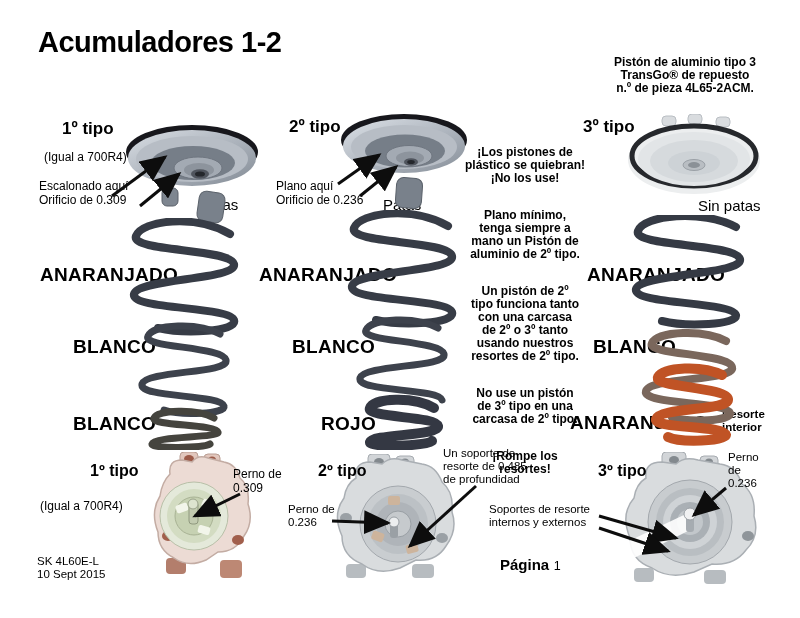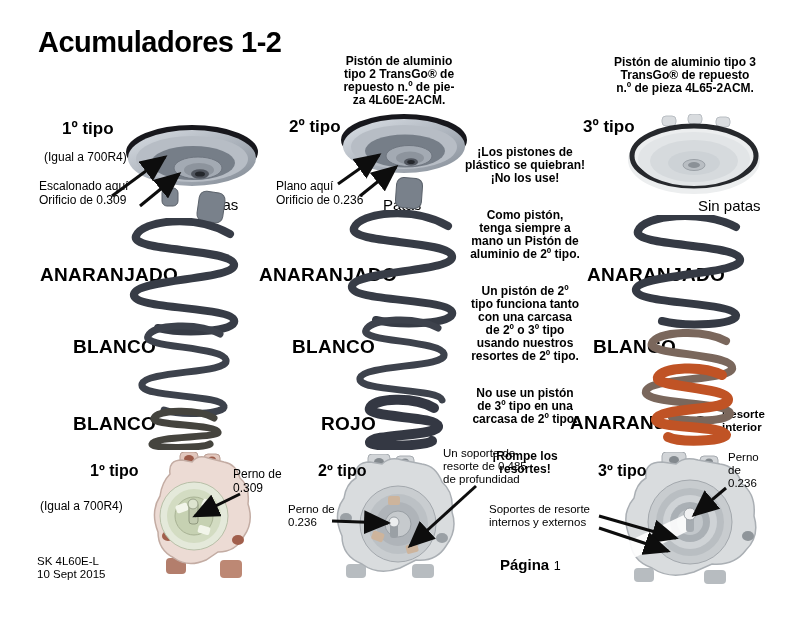--- a/index.html
+++ b/index.html
@@ -53,26 +53,20 @@
     <ellipse cx="70" cy="30" rx="66" ry="27" fill="#17171c"></ellipse>
     <ellipse cx="70" cy="36" rx="64" ry="28" fill="url(#g1)"></ellipse>
     <ellipse cx="70" cy="37" rx="56" ry="23" fill="#b7bdc5"></ellipse>
     <ellipse cx="71" cy="41" rx="42" ry="17" fill="#767e88"></ellipse>
     <ellipse cx="76" cy="46" rx="24" ry="11" fill="#a3aab3" stroke="#6f7680"></ellipse>
     <ellipse cx="77" cy="48" rx="15" ry="7" fill="#8d949d"></ellipse>
     <ellipse cx="78" cy="52" rx="9" ry="4.8" fill="#50555e"></ellipse>
     <ellipse cx="78" cy="52" rx="5" ry="2.6" fill="#24272c"></ellipse>
   </svg>
 
-  <div class="abs ctr hdr" style="left:338px;top:55px;width:122px;">
-    <div>Pistón de aluminio</div>
-    <div>tipo 2 TransGo® de</div>
-    <div>repuesto n.º de pie-</div>
-    <div>za 4L60E-2ACM.</div>
-  </div>
   <div class="abs typelbl" style="left:289px;top:117px;">2º tipo</div>
   <div class="abs callout" style="left:276px;top:180px;">
     <div>Plano aquí</div>
     <div>Orificio de 0.236</div>
   </div>
   <div class="abs feet" style="left:383px;top:196px;">Patas</div>
 
   <svg class="abs" style="left:338px;top:112px;" width="136" height="102" viewBox="0 0 136 102">
     <defs>
       <linearGradient id="g2" x1="0" y1="0" x2="1" y2="1">
@@ -116,32 +110,32 @@
   <div class="abs advice" style="left:455px;top:138px;width:140px;">
     <p>
       </p>
       <div>¡Los pistones de</div>
       <div>plástico se quiebran!</div>
       <div>¡No los use!</div>
     <p></p>
     <div style="height:8px"></div>
     <p>
       </p>
-      <div>Como pistón,</div>
+      <div>Plano mínimo,</div>
       <div>tenga siempre a</div>
       <div>mano un Pistón de</div>
       <div>aluminio de 2º tipo.</div>
     <p></p>
     <div style="height:8px"></div>
     <p>
       </p>
       <div>Un pistón de 2º</div>
       <div>tipo funciona tanto</div>
       <div>con una carcasa</div>
-      <div>de 2º o 3º tipo</div>
+      <div>de 2º o 3º tanto</div>
       <div>usando nuestros</div>
       <div>resortes de 2º tipo.</div>
     <p></p>
     <div style="height:8px"></div>
     <p>
       </p>
       <div>No use un pistón</div>
       <div>de 3º tipo en una</div>
       <div>carcasa de 2º tipo.</div>
     <p></p>

